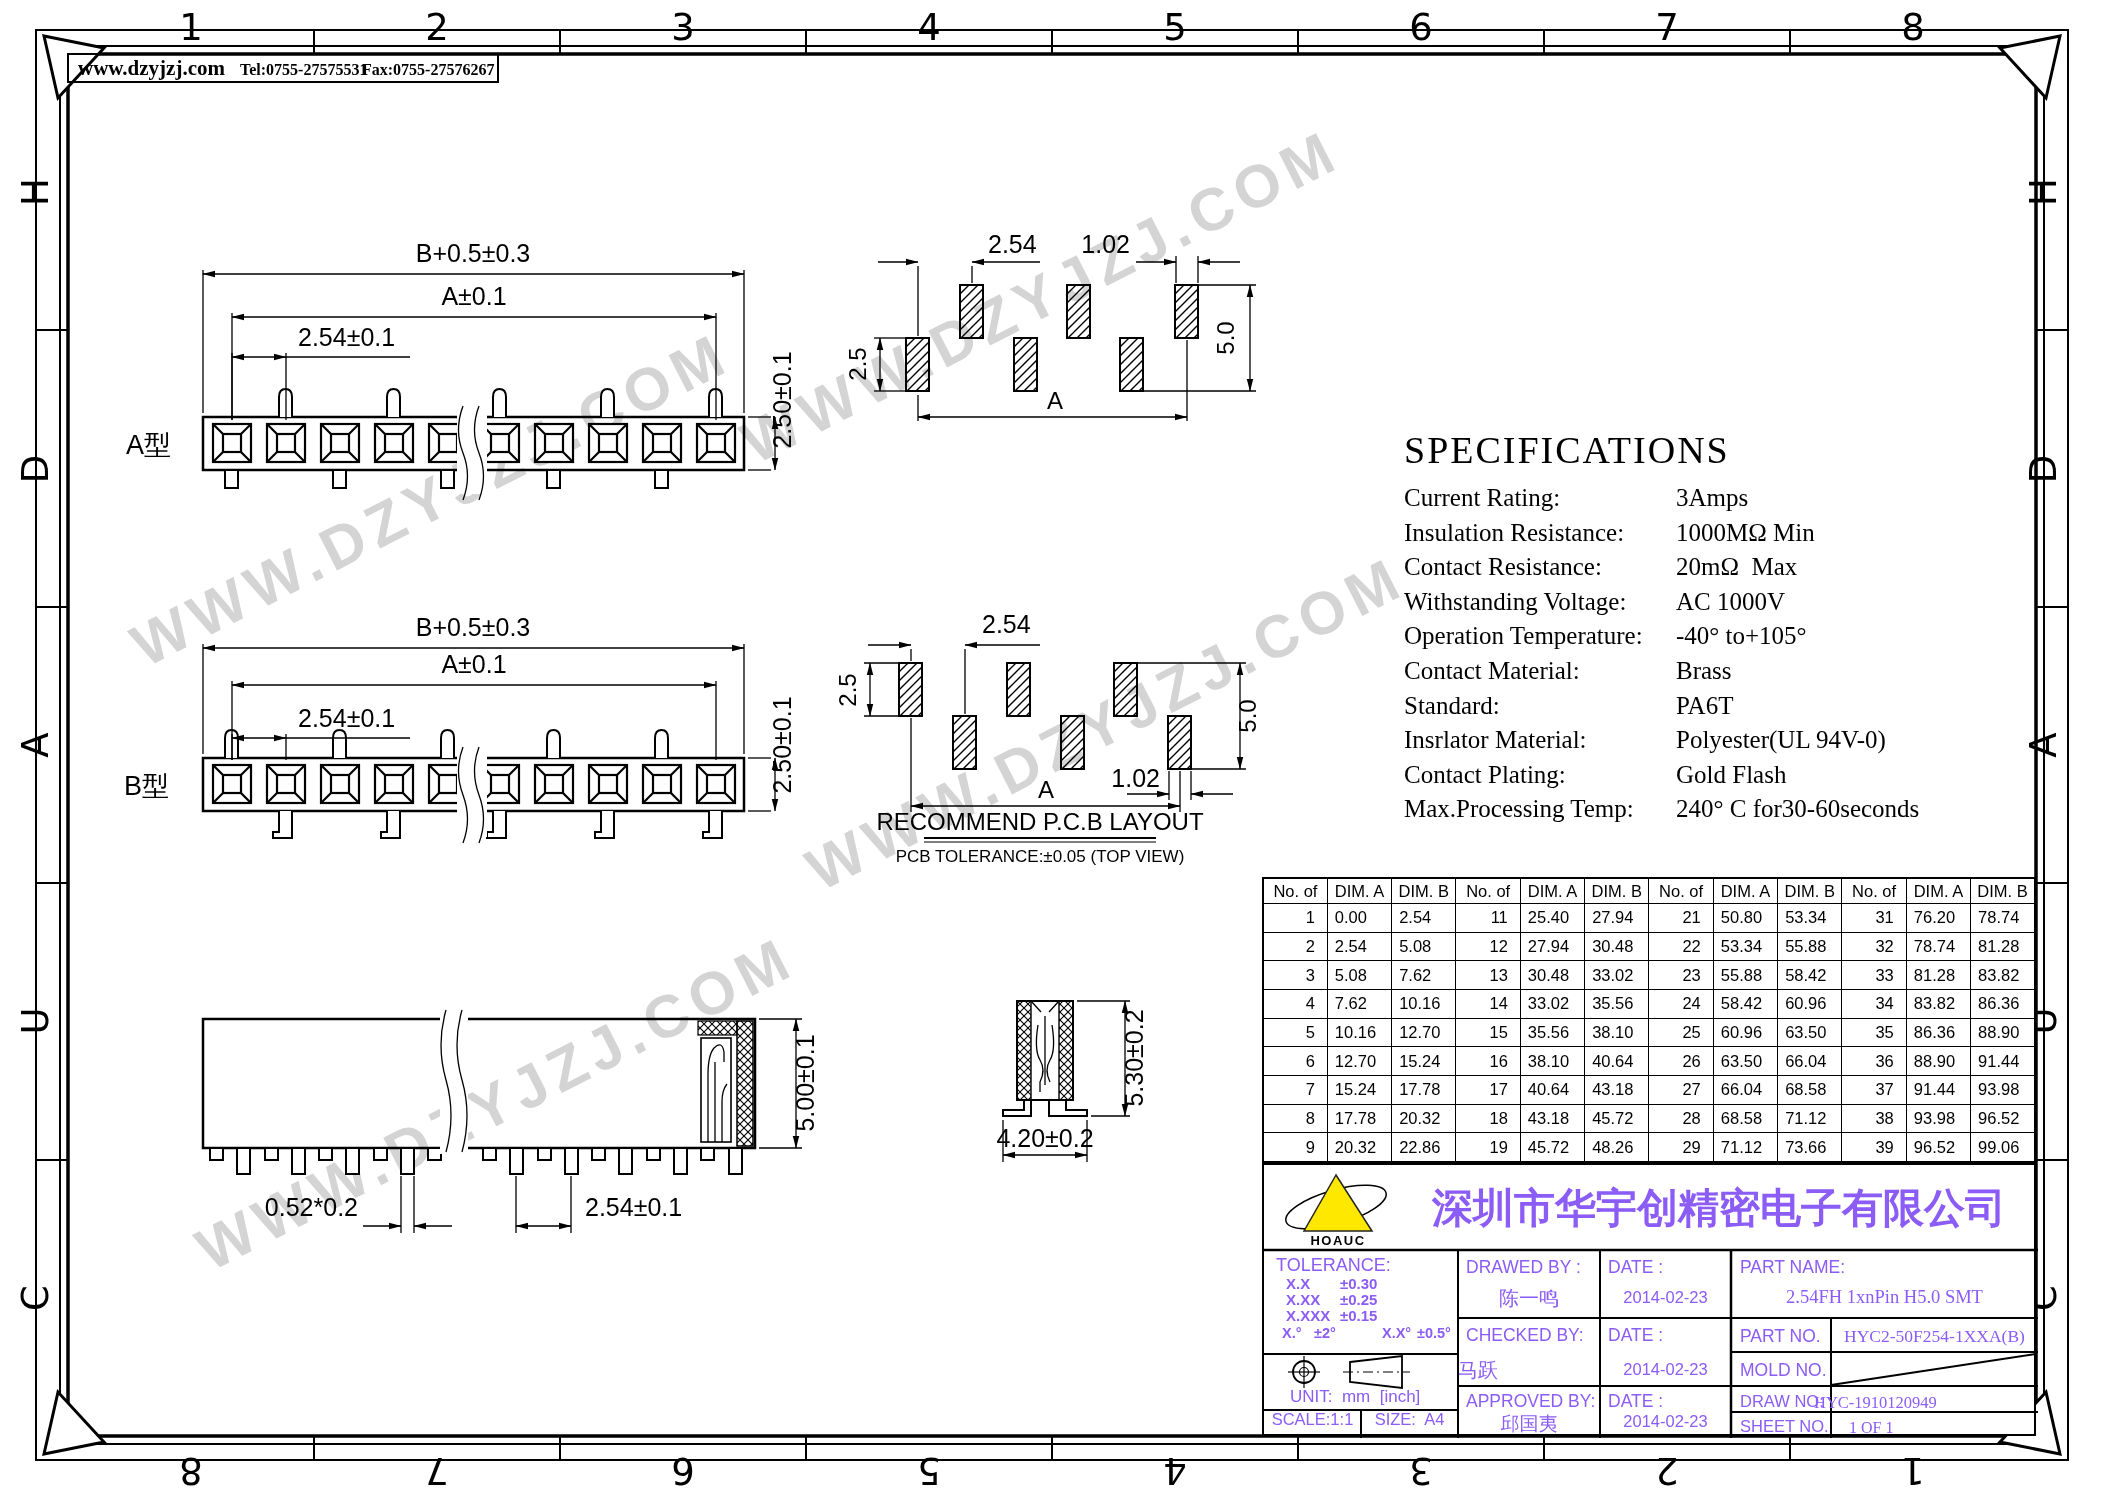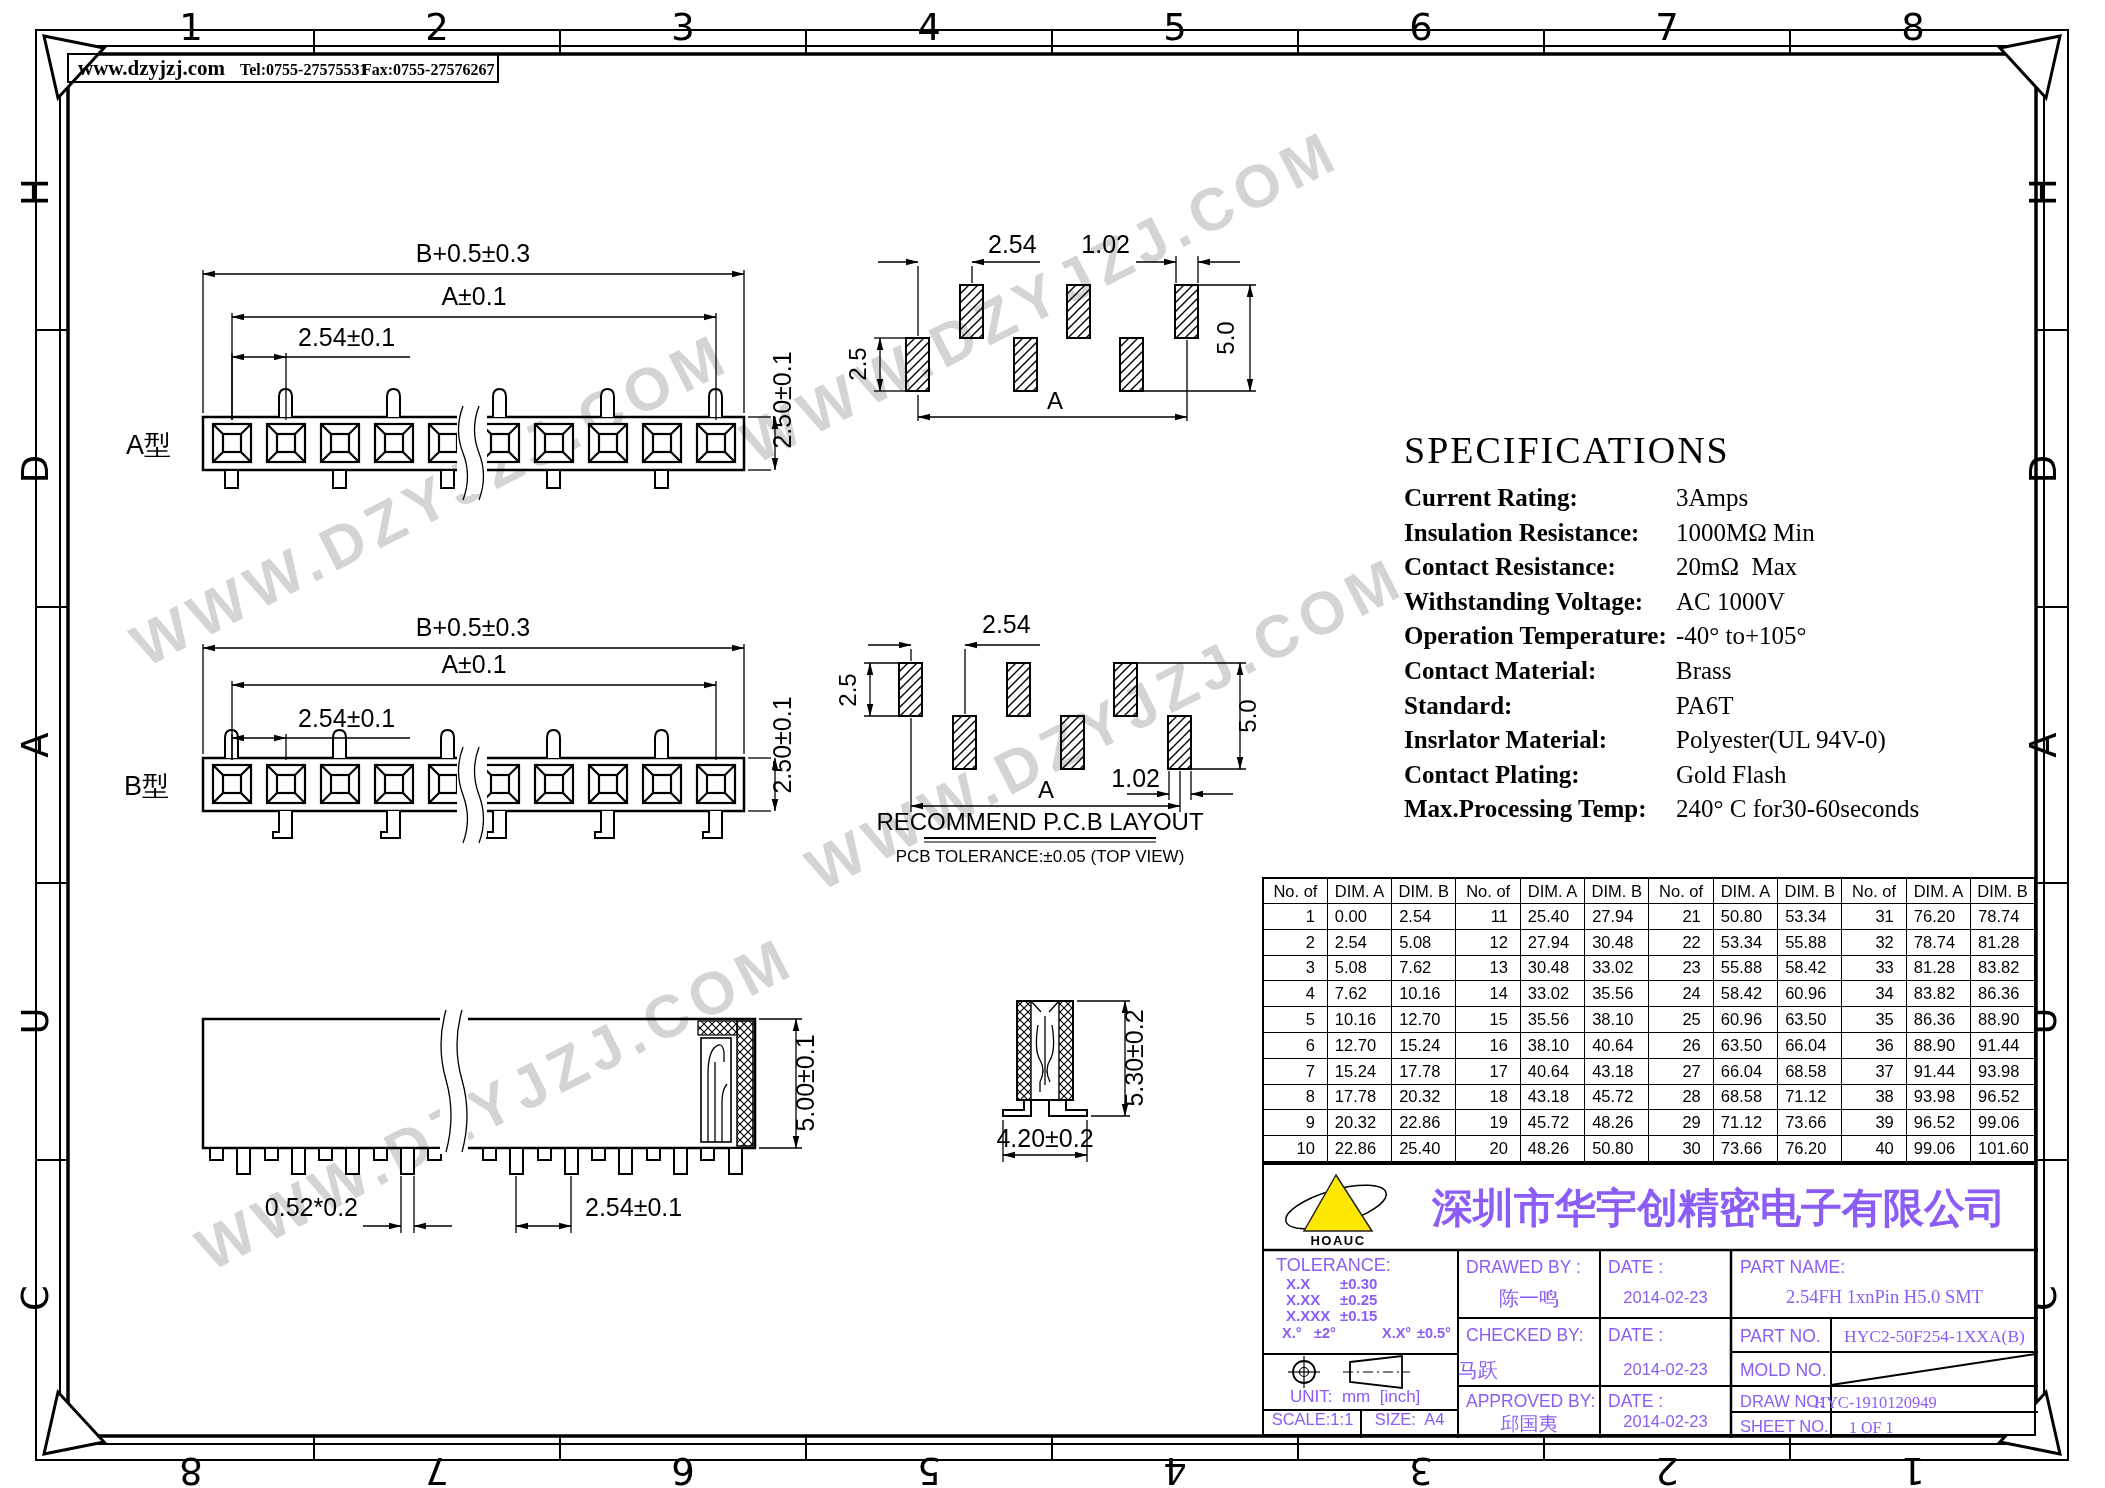--- a/index.html
+++ b/index.html
@@ -16,21 +16,21 @@
   .zonetxt{font:37px "DejaVu Sans",sans-serif;fill:#000}
   .hdr1{font:700 21px "Liberation Serif",serif;fill:#000}
   .hdr2{font:600 16px "Liberation Serif",serif;fill:#000}
   .rec{font:24px "Liberation Sans",sans-serif;fill:#000}
   .recsub{font:17px "Liberation Sans",sans-serif;fill:#000}
   .wm{font:700 60px "Liberation Sans",sans-serif;fill:#d4d4d4;letter-spacing:7px}
   
   #specs{position:absolute;left:1404px;top:428px;width:660px;}
   #specs .title{font:38px "Liberation Serif",serif;letter-spacing:2px;margin-bottom:12px;}
   .specline{display:flex;height:34.6px;font:25px "Liberation Serif",serif;white-space:pre;}
-  .slabel{width:272px;flex:none;font-weight:bold;}
+  .slabel{width:272px;flex:none;}
   
   #dimtbl{position:absolute;left:1262px;top:877px;width:774px;height:286px;background:#fff;}
   #dimtbl table{border-collapse:collapse;width:100%;height:100%;table-layout:fixed;
                 font:16.5px "Liberation Sans",sans-serif;}
   #dimtbl th,#dimtbl td{border:1.6px solid #000;padding:0;height:24px;overflow:hidden;}
   #dimtbl table{border:2.5px solid #000;}
   #dimtbl th{font-weight:normal;text-align:center;}
   #dimtbl td.noCol{text-align:right;padding-right:12px;}
   #dimtbl td.dimCol{text-align:left;padding-left:7px;}
   
@@ -551,34 +551,20 @@
             <td class="noCol">19</td>
             <td class="dimCol">45.72</td>
             <td class="dimCol">48.26</td>
             <td class="noCol">29</td>
             <td class="dimCol">71.12</td>
             <td class="dimCol">73.66</td>
             <td class="noCol">39</td>
             <td class="dimCol">96.52</td>
             <td class="dimCol">99.06</td>
           </tr>
-          <tr>
-            <td class="noCol">10</td>
-            <td class="dimCol">22.86</td>
-            <td class="dimCol">25.40</td>
-            <td class="noCol">20</td>
-            <td class="dimCol">48.26</td>
-            <td class="dimCol">50.80</td>
-            <td class="noCol">30</td>
-            <td class="dimCol">73.66</td>
-            <td class="dimCol">76.20</td>
-            <td class="noCol">40</td>
-            <td class="dimCol">99.06</td>
-            <td class="dimCol">101.60</td>
-          </tr>
         </tbody>
   </table>
 </div>
 
 <div id="tblock">
   <svg width="774" height="273" viewBox="0 0 774 273">
     <g stroke="#000">
       <line x1="0" y1="85" x2="774" y2="85" stroke-width="2.5"></line>
       <line x1="194" y1="85" x2="194" y2="273" stroke-width="2"></line>
       <line x1="336" y1="85" x2="336" y2="273" stroke-width="2"></line>

